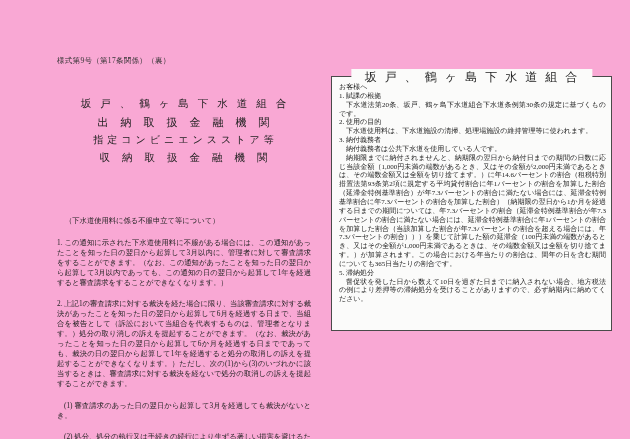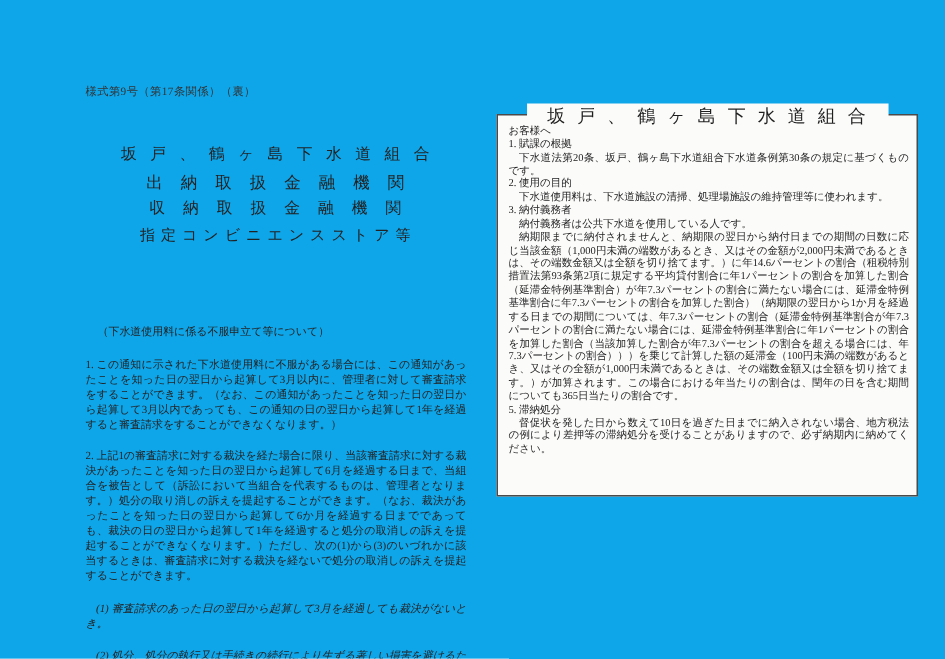--- a/index.html
+++ b/index.html
@@ -8,21 +8,21 @@
     font-family: "Liberation Serif", "DejaVu Serif", serif;
     background: #fafafa;
     color: #2b2b2b;
     position: relative;
     overflow: hidden;
   }
   .page {
     position: absolute;
     left: 0; top: 0;
     width: 630px; height: 439px;
-    background: #0ea5e9;
+    background: #f9a8d4;
   }
   
   .form-label {
     position: absolute;
     left: 57px; top: 56px;
     font-size: 7.5px;
     letter-spacing: 0.3px;
     color: #333;
     white-space: nowrap;
   }
@@ -44,21 +44,21 @@
     position: absolute;
     left: 45px; top: 204px;
     width: 278px;
     font-size: 7.3px;
     line-height: 9.9px;
     text-align: justify;
     color: #232323;
   }
   .left-body .heading { text-indent: 8px; }
   .left-body p { margin: 12px; }
-  .left-body .subitem { text-indent: 7px; font-style: italic; }
+  .left-body .subitem { text-indent: 7px; }
   
   .right-box {
     position: absolute;
     left: 331px; top: 76px;
     width: 281px; height: 255px;
     border: 1px solid #4a4a4a;
     background: #fbfbfa;
   }
   .right-box .legend {
     position: absolute;
@@ -90,22 +90,22 @@
 </head>
 <body>
 
 <div class="page">
 
   <div class="form-label">様式第9号（第17条関係）（裏）</div>
 
   <div class="left-title">
     <span class="t-line t1">坂戸、鶴ヶ島下水道組合</span>
     <span class="t-line t2">出納取扱金融機関</span>
+    <span class="t-line t4">指定コンビニエンスストア等</span>
     <span class="t-line t3">収納取扱金融機関</span>
-    <span class="t-line t4">指定コンビニエンスストア等</span>
   </div>
 
   <div class="left-body">
     <p class="heading">（下水道使用料に係る不服申立て等について）</p>
     <p>1. この通知に示された下水道使用料に不服がある場合には、この通知があったことを知った日の翌日から起算して3月以内に、管理者に対して審査請求をすることができます。（なお、この通知があったことを知った日の翌日から起算して3月以内であっても、この通知の日の翌日から起算して1年を経過すると審査請求をすることができなくなります。）</p>
     <p>2. 上記1の審査請求に対する裁決を経た場合に限り、当該審査請求に対する裁決があったことを知った日の翌日から起算して6月を経過する日まで、当組合を被告として（訴訟において当組合を代表するものは、管理者となります。）処分の取り消しの訴えを提起することができます。（なお、裁決があったことを知った日の翌日から起算して6か月を経過する日までであっても、裁決の日の翌日から起算して1年を経過すると処分の取消しの訴えを提起することができなくなります。）ただし、次の(1)から(3)のいづれかに該当するときは、審査請求に対する裁決を経ないで処分の取消しの訴えを提起することができます。</p>
     <p class="subitem">(1) 審査請求のあった日の翌日から起算して3月を経過しても裁決がないとき。</p>
     <p class="subitem">(2) 処分、処分の執行又は手続きの続行により生ずる著しい損害を避けるため緊急の必要があるとき。</p>
     <p class="subitem">(3) その他裁決を経ないことにつき正当な理由があるとき。</p>
   </div>

